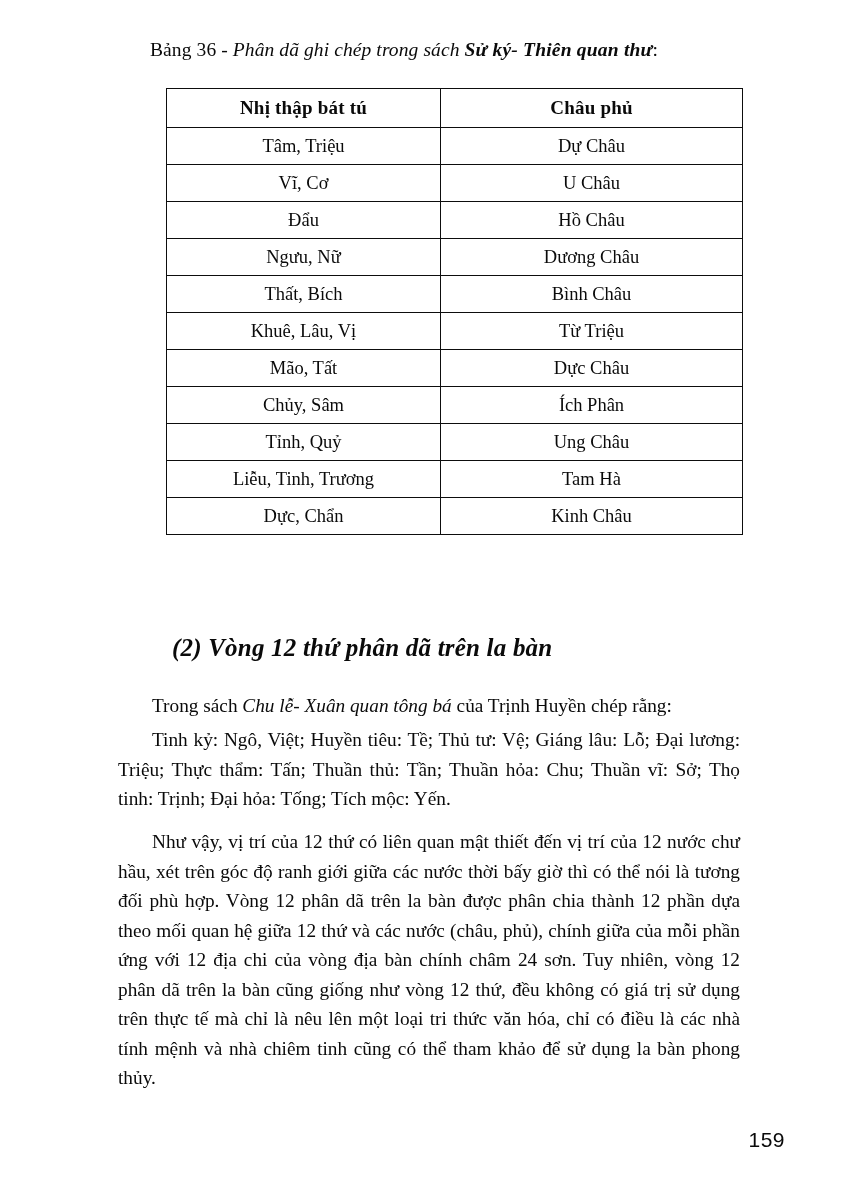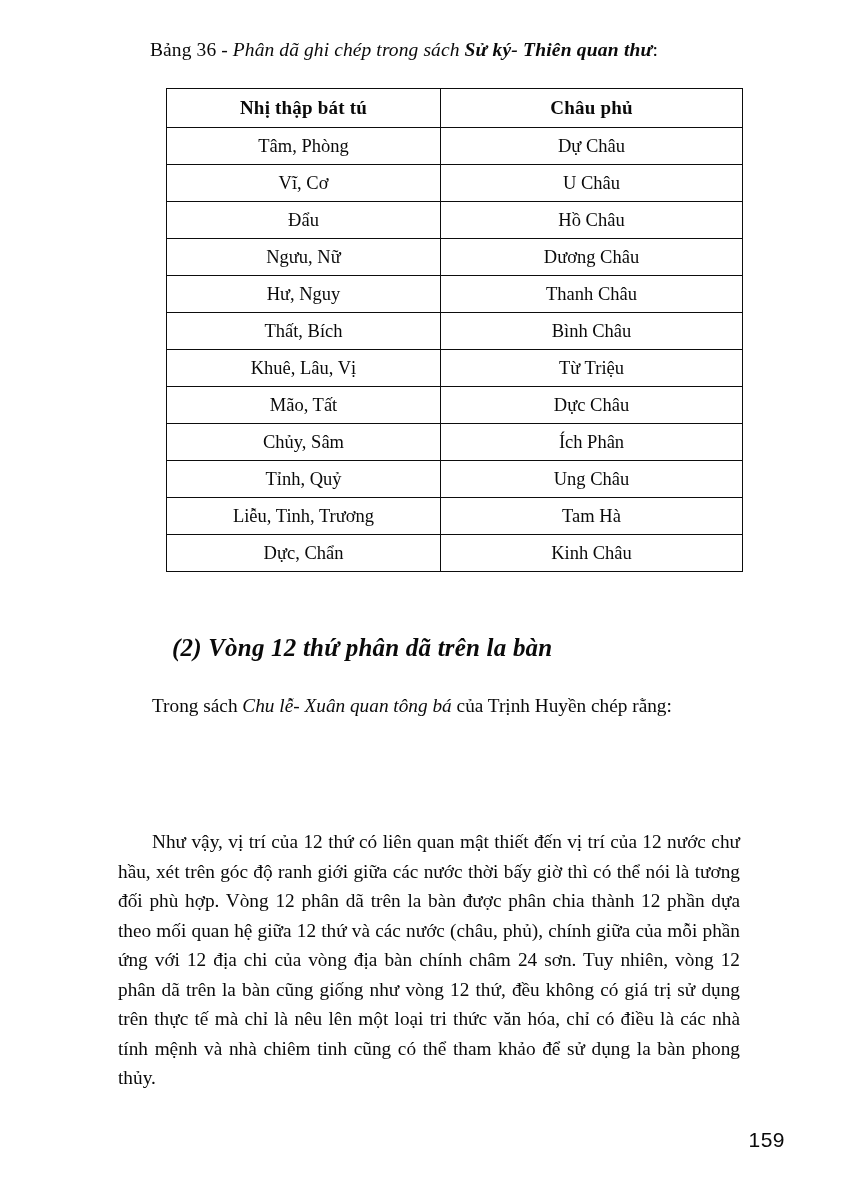--- a/index.html
+++ b/index.html
@@ -141,38 +141,34 @@
         <col class="col-b">
       </colgroup>
       <thead>
         <tr>
           <th>Nhị thập bát tú</th>
           <th>Châu phủ</th>
         </tr>
       </thead>
       <tbody>
         <tr>
-          <td>Tâm, Phòng</td>
+          <td>Tâm, Triệu</td>
           <td>Dự Châu</td>
         </tr>
         <tr>
           <td>Vĩ, Cơ</td>
           <td>U Châu</td>
         </tr>
         <tr>
           <td>Đẩu</td>
           <td>Hồ Châu</td>
         </tr>
         <tr>
           <td>Ngưu, Nữ</td>
           <td>Dương Châu</td>
-        </tr>
-        <tr>
-          <td>Hư, Nguy</td>
-          <td>Thanh Châu</td>
         </tr>
         <tr>
           <td>Thất, Bích</td>
           <td>Bình Châu</td>
         </tr>
         <tr>
           <td>Khuê, Lâu, Vị</td>
           <td>Từ Triệu</td>
         </tr>
         <tr>
@@ -198,20 +194,23 @@
       </tbody>
     </table>
   </div>
 
   <div class="section-heading">(2) Vòng 12 thứ phân dã trên la bàn</div>
 
   <p class="para" id="para-source">
     <span class="indent"></span><span>Trong sách </span><i>Chu lễ- Xuân quan tông bá</i><span> của Trịnh Huyền chép rằng:</span>
   </p>
 
+  <p class="para" id="para-list">
+    <span class="indent"></span><span>Tinh kỷ: Ngô, Việt; Huyền tiêu: Tề; Thủ tư: Vệ; Giáng lâu: Lỗ; Đại lương: Triệu; Thực thẩm: Tấn; Thuần thủ: Tần; Thuần hỏa: Chu; Thuần vĩ: Sở; Thọ tinh: Trịnh; Đại hỏa: Tống; Tích mộc: Yến.</span>
+  </p>
 
   <p class="para" id="para-body">
     <span class="indent"></span><span>Như vậy, vị trí của 12 thứ có liên quan mật thiết đến vị trí của 12 nước chư hầu, xét trên góc độ ranh giới giữa các nước thời bấy giờ thì có thể nói là tương đối phù hợp. Vòng 12 phân dã trên la bàn được phân chia thành 12 phần dựa theo mối quan hệ giữa 12 thứ và các nước (châu, phủ), chính giữa của mỗi phần ứng với 12 địa chi của vòng địa bàn chính châm 24 sơn. Tuy nhiên, vòng 12 phân dã trên la bàn cũng giống như vòng 12 thứ, đều không có giá trị sử dụng trên thực tế mà chỉ là nêu lên một loại tri thức văn hóa, chỉ có điều là các nhà tính mệnh và nhà chiêm tinh cũng có thể tham khảo để sử dụng la bàn phong thủy.</span>
   </p>
 
   <div class="page-number">159</div>
 
 </div>
 
 </body></html>

